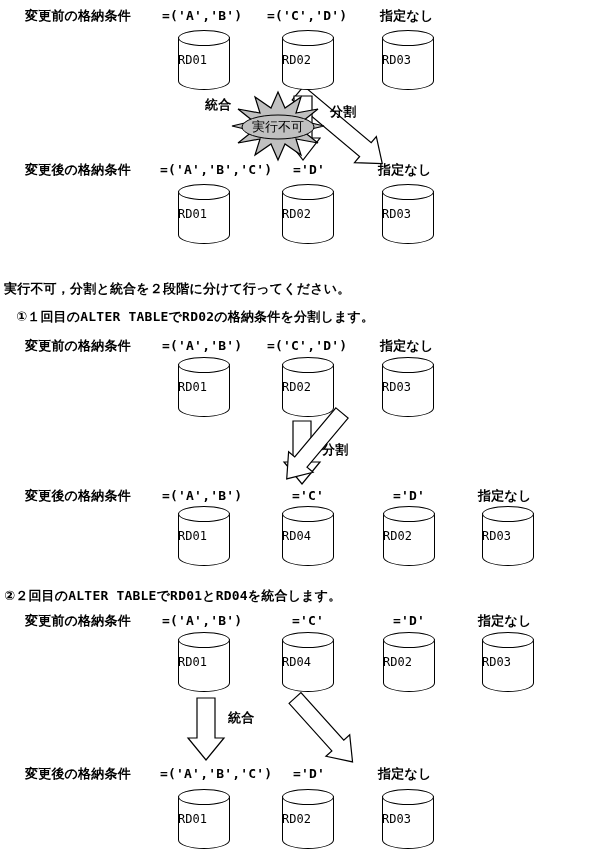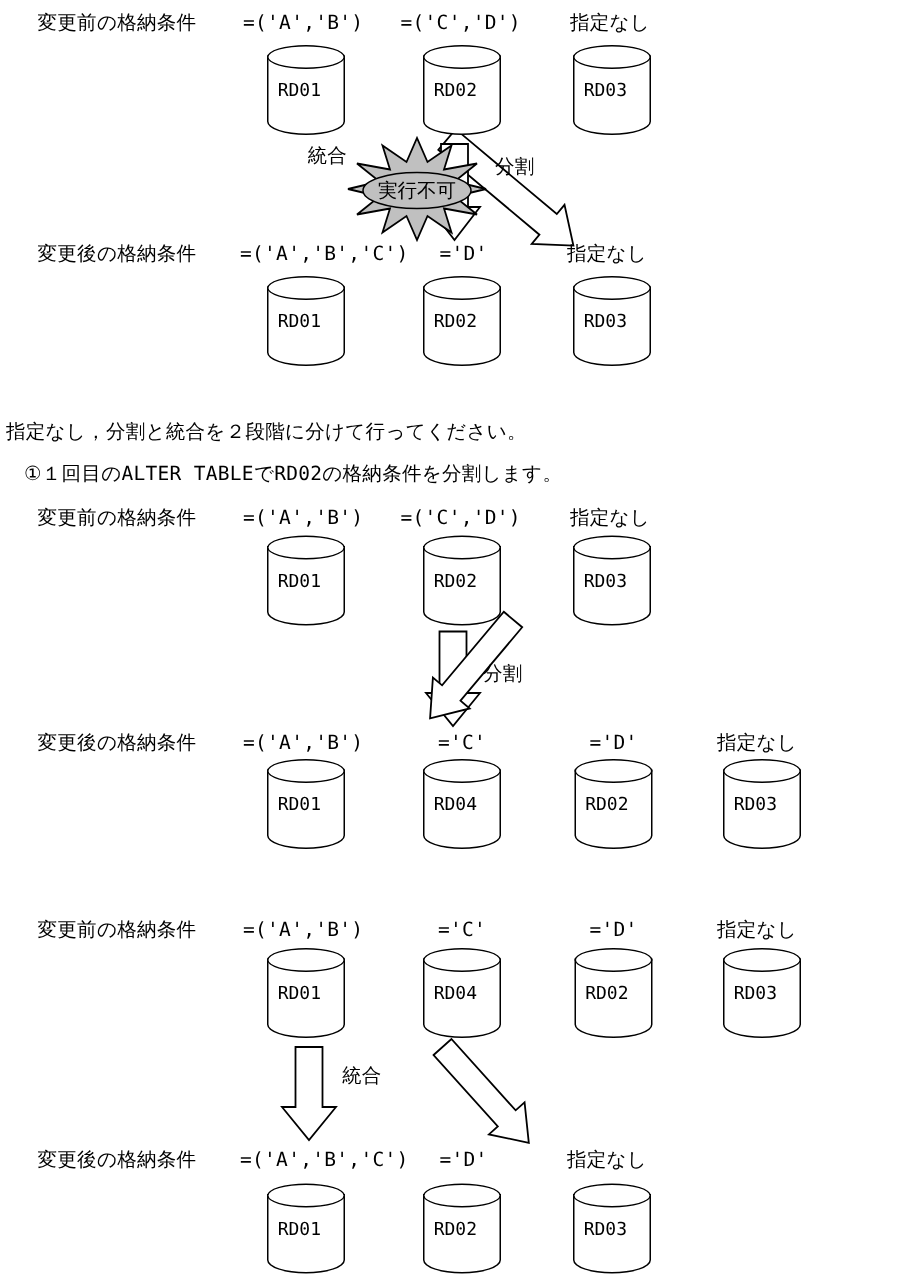--- a/index.html
+++ b/index.html
@@ -5,32 +5,33 @@
   html,body{margin:0;padding:0;background:#fff;}
   .canvas{
     position:relative;width:605px;height:852px;background:#ffffff;
     font-family:"DejaVu Sans Mono","DejaVu Sans",sans-serif;
     color:#000;overflow:hidden;
   }
   .layer{position:absolute;left:0;top:0;pointer-events:none;}
   .txt{
     position:absolute;font-size:13px;line-height:15px;white-space:pre;
     letter-spacing:0.2px;
+    font-weight:bold;
   }
   .cyl{position:absolute;width:52px;height:60px;}
   .cyl .body{
     position:absolute;left:0;top:7px;width:50px;height:51px;background:#fff;
     border:1px solid #000;border-radius:0 0 26px 26px / 0 0 9px 9px;
   }
   .cyl .cap{
     position:absolute;left:0;top:0;width:50px;height:14px;background:#fff;
     border:1px solid #000;border-radius:50%;
   }
   .cyl .name{
-    position:absolute;left:0;top:23px;width:36px;text-align:right;
+    position:absolute;left:0;top:23px;width:36px;text-align:left;
     font-size:12px;letter-spacing:0;
   }
   svg text{
     font-family:"DejaVu Sans Mono","DejaVu Sans",sans-serif;
     font-size:13px;fill:#000;
   }
   .arrow{fill:#ffffff;stroke:#000;stroke-width:1.2;}
 </style>
 </head>
 <body>
@@ -92,21 +93,21 @@
       <span class="body"></span>
       <span class="cap"></span>
       <span class="name">RD02</span>
     </div>
   <div class="cyl" style="left:382px;top:184px">
       <span class="body"></span>
       <span class="cap"></span>
       <span class="name">RD03</span>
     </div>
 
-  <div class="txt" style="left:4px;top:281px">指定なし，分割と統合を２段階に分けて行ってください。</div>
+  <div class="txt" style="left:4px;top:281px">実行不可，分割と統合を２段階に分けて行ってください。</div>
 
   <div class="txt" style="left:16px;top:309px">①１回目のALTER TABLEでRD02の格納条件を分割します。</div>
 
   <div class="txt" style="left:25px;top:338px">変更前の格納条件</div>
   <div class="txt" style="left:162px;top:338px">=('A','B')</div>
   <div class="txt" style="left:267px;top:338px">=('C','D')</div>
   <div class="txt" style="left:380px;top:338px">指定なし</div>
   <div class="cyl" style="left:178px;top:357px">
       <span class="body"></span>
       <span class="cap"></span>
@@ -144,20 +145,21 @@
       <span class="body"></span>
       <span class="cap"></span>
       <span class="name">RD02</span>
     </div>
   <div class="cyl" style="left:482px;top:506px">
       <span class="body"></span>
       <span class="cap"></span>
       <span class="name">RD03</span>
     </div>
 
+  <div class="txt" style="left:4px;top:588px">②２回目のALTER TABLEでRD01とRD04を統合します。</div>
 
   <div class="txt" style="left:25px;top:613px">変更前の格納条件</div>
   <div class="txt" style="left:162px;top:613px">=('A','B')</div>
   <div class="txt" style="left:292px;top:613px">='C'</div>
   <div class="txt" style="left:393px;top:613px">='D'</div>
   <div class="txt" style="left:478px;top:613px">指定なし</div>
   <div class="cyl" style="left:178px;top:632px">
       <span class="body"></span>
       <span class="cap"></span>
       <span class="name">RD01</span>

